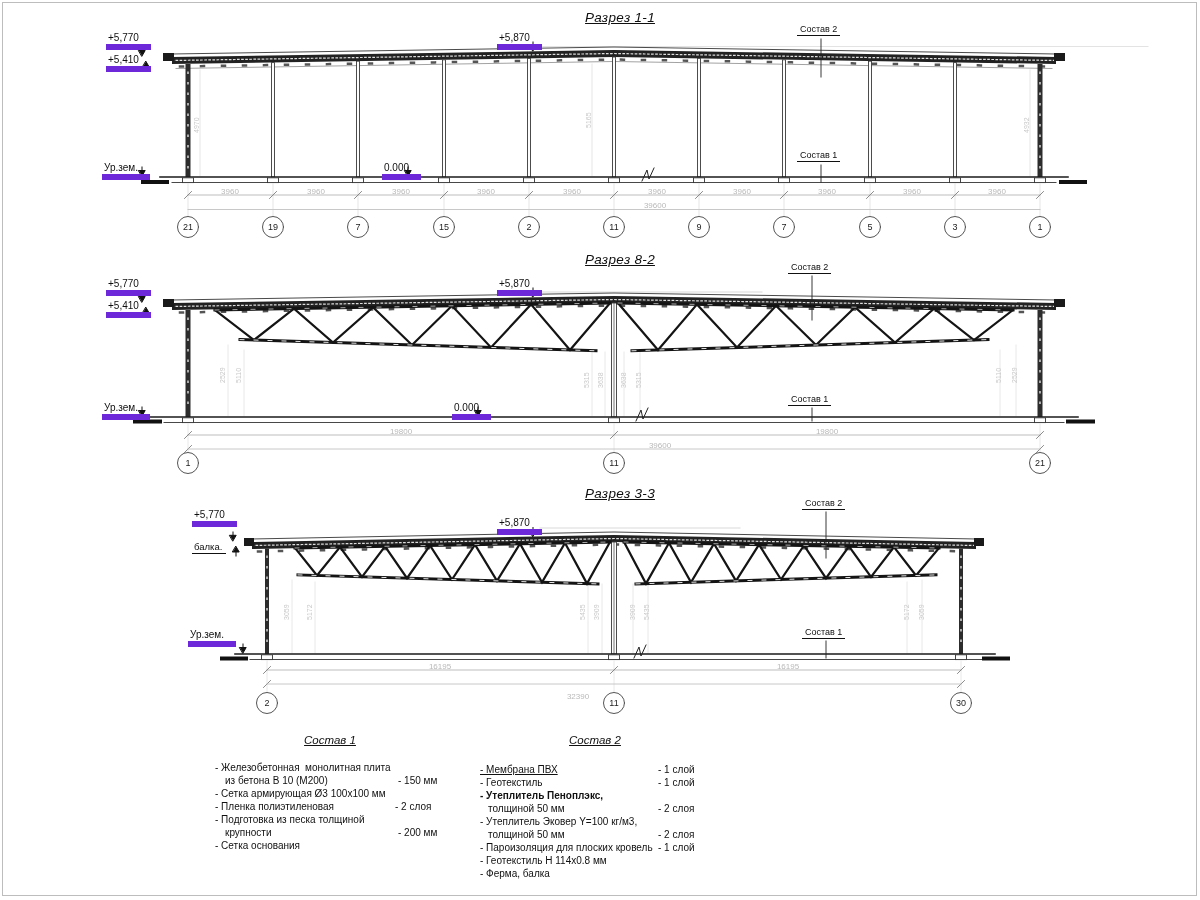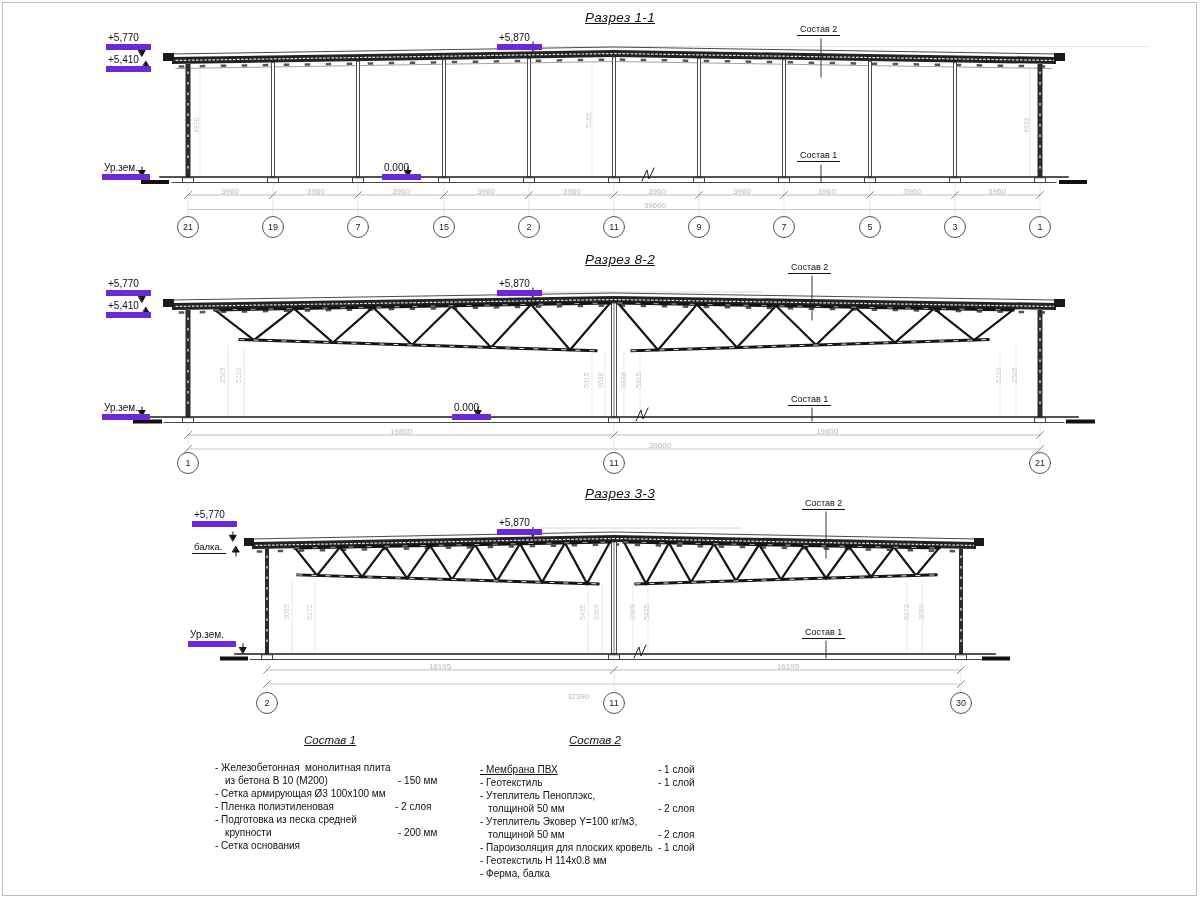--- a/index.html
+++ b/index.html
@@ -397,31 +397,31 @@
 <div class="abs vdim" style="left:902px;top:592px;">5172</div>
 <div class="abs vdim" style="left:917px;top:592px;">3059</div>
 
 <div class="abs leg-title" style="left:270px;top:734px;">Состав 1</div>
 <div class="abs leg-t" style="left:215px;top:762px;">- Железобетонная  монолитная плита</div>
 <div class="abs leg-t" style="left:225px;top:775px;">из бетона В 10 (М200)</div>
 <div class="abs leg-v" style="left:398px;top:775px;">- 150 мм</div>
 <div class="abs leg-t" style="left:215px;top:788px;">- Сетка армирующая Ø3 100х100 мм</div>
 <div class="abs leg-t" style="left:215px;top:801px;">- Пленка полиэтиленовая</div>
 <div class="abs leg-v" style="left:395px;top:801px;">-  2 слоя</div>
-<div class="abs leg-t" style="left:215px;top:814px;">- Подготовка из песка средней</div>
+<div class="abs leg-t" style="left:215px;top:814px;">- Подготовка из песка толщиной</div>
 <div class="abs leg-t" style="left:225px;top:827px;">крупности</div>
 <div class="abs leg-v" style="left:398px;top:827px;">- 200 мм</div>
 <div class="abs leg-t" style="left:215px;top:840px;">- Сетка основания</div>
 
 <div class="abs leg-title" style="left:535px;top:734px;">Состав 2</div>
 <div class="abs leg-t" style="left:480px;top:764px;text-decoration:underline;">- Мембрана ПВХ</div>
 <div class="abs leg-v" style="left:658px;top:764px;">- 1 слой</div>
 <div class="abs leg-t" style="left:480px;top:777px;">- Геотекстиль</div>
 <div class="abs leg-v" style="left:658px;top:777px;">- 1 слой</div>
-<div class="abs leg-t" style="left:480px;top:790px;">- Утеплитель Пеноплэкс,</div>
+<div class="abs leg-t" style="left:480px;top:790px;font-weight:bold;">- Утеплитель Пеноплэкс,</div>
 <div class="abs leg-t" style="left:488px;top:803px;">толщиной 50 мм</div>
 <div class="abs leg-v" style="left:658px;top:803px;">- 2 слоя</div>
 <div class="abs leg-t" style="left:480px;top:816px;">- Утеплитель Эковер Y=100 кг/м3,</div>
 <div class="abs leg-t" style="left:488px;top:829px;">толщиной 50 мм</div>
 <div class="abs leg-v" style="left:658px;top:829px;">- 2 слоя</div>
 <div class="abs leg-t" style="left:480px;top:842px;">- Пароизоляция для плоских кровель</div>
 <div class="abs leg-v" style="left:658px;top:842px;">- 1 слой</div>
 <div class="abs leg-t" style="left:480px;top:855px;">- Геотекстиль Н 114х0.8 мм</div>
 <div class="abs leg-t" style="left:480px;top:868px;">- Ферма, балка</div>
 

